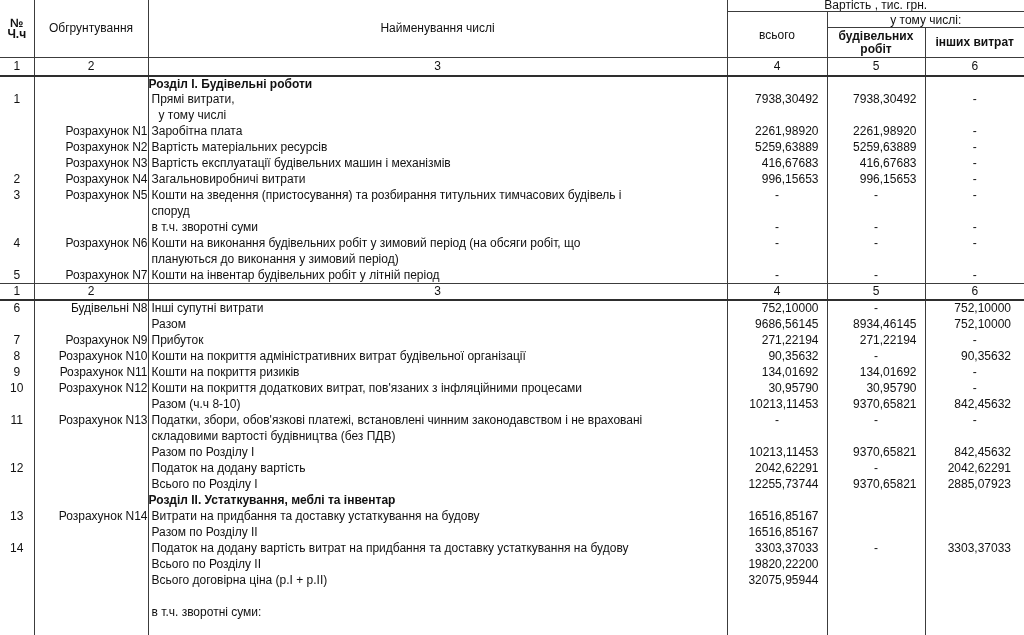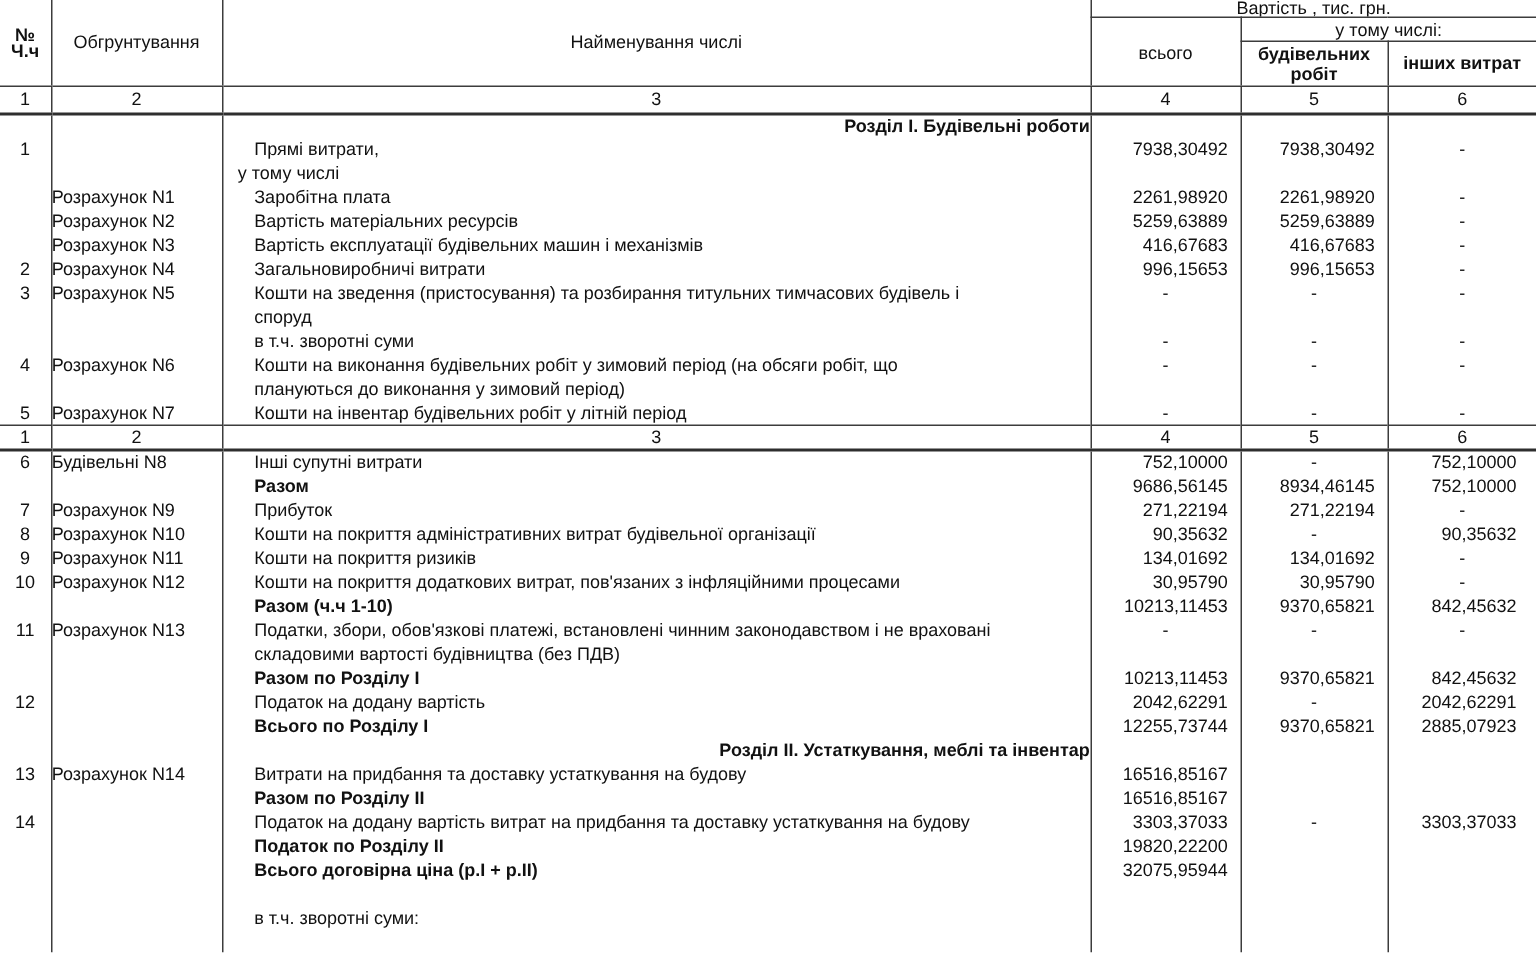--- a/index.html
+++ b/index.html
@@ -17,24 +17,24 @@
   tr.h3{height:30px;}
   tr.h4{height:18px;}
   .wrap{white-space:normal;line-height:13px;font-weight:bold;}
   .bb1{border-bottom:1px solid #3c3c3c;}
   tr.h4 th{border-top:1px solid #3c3c3c;border-bottom:2px solid #2e2e2e;}
   .hspan{border-bottom:1px solid #3c3c3c;}
   
   tbody tr{height:16px;}
   tbody td{line-height:15px;}
   .c1{text-align:center;}
-  .c2{text-align:left;}
-  .c3{text-align:left;padding-left:21px;}
-  .c3.section{text-align:right;font-weight:bold;padding-left:0;}
-  .c3.b{font-weight:bold;}
+  .c2{text-align:right;}
+  .c3{text-align:left;padding-left:3px;}
+  .c3.section{text-align:left;font-weight:bold;padding-left:0;}
+  .c3.b{font-weight:normal;}
   .c3.ind{padding-left:10px;}
   .c4,.c5{text-align:right;padding-right:8px;}
   .c6{text-align:right;padding-right:13px;}
   .dash{text-align:center;padding-right:0;}
   tr.cnrow td{border-top:1px solid #3c3c3c;border-bottom:2px solid #2e2e2e;text-align:center;}
 </style>
 </head>
 <body>
 
 <div id="page">
@@ -228,21 +228,21 @@
           <td class="c1">10</td>
           <td class="c2 bl">Розрахунок N12</td>
           <td class="c3 bl">Кошти на покриття додаткових витрат, пов'язаних з інфляційними процесами</td>
           <td class="c4 bl">30,95790</td>
           <td class="c5 bl">30,95790</td>
           <td class="c6 bl dash">-</td>
         </tr>
         <tr>
           <td class="c1"></td>
           <td class="c2 bl"></td>
-          <td class="c3 bl b">Разом (ч.ч 1-10)</td>
+          <td class="c3 bl b">Разом (ч.ч 8-10)</td>
           <td class="c4 bl">10213,11453</td>
           <td class="c5 bl">9370,65821</td>
           <td class="c6 bl">842,45632</td>
         </tr>
         <tr>
           <td class="c1">11</td>
           <td class="c2 bl">Розрахунок N13</td>
           <td class="c3 bl">Податки, збори, обов'язкові платежі, встановлені чинним законодавством і не враховані</td>
           <td class="c4 bl dash">-</td>
           <td class="c5 bl dash">-</td>
@@ -308,21 +308,21 @@
           <td class="c1">14</td>
           <td class="c2 bl"></td>
           <td class="c3 bl">Податок на додану вартість витрат на придбання та доставку устаткування на будову</td>
           <td class="c4 bl">3303,37033</td>
           <td class="c5 bl dash">-</td>
           <td class="c6 bl">3303,37033</td>
         </tr>
         <tr>
           <td class="c1"></td>
           <td class="c2 bl"></td>
-          <td class="c3 bl b">Податок по Розділу II</td>
+          <td class="c3 bl b">Всього по Розділу II</td>
           <td class="c4 bl">19820,22200</td>
           <td class="c5 bl"></td>
           <td class="c6 bl"></td>
         </tr>
         <tr>
           <td class="c1"></td>
           <td class="c2 bl"></td>
           <td class="c3 bl b">Всього договірна ціна (p.I + p.II)</td>
           <td class="c4 bl">32075,95944</td>
           <td class="c5 bl"></td>

